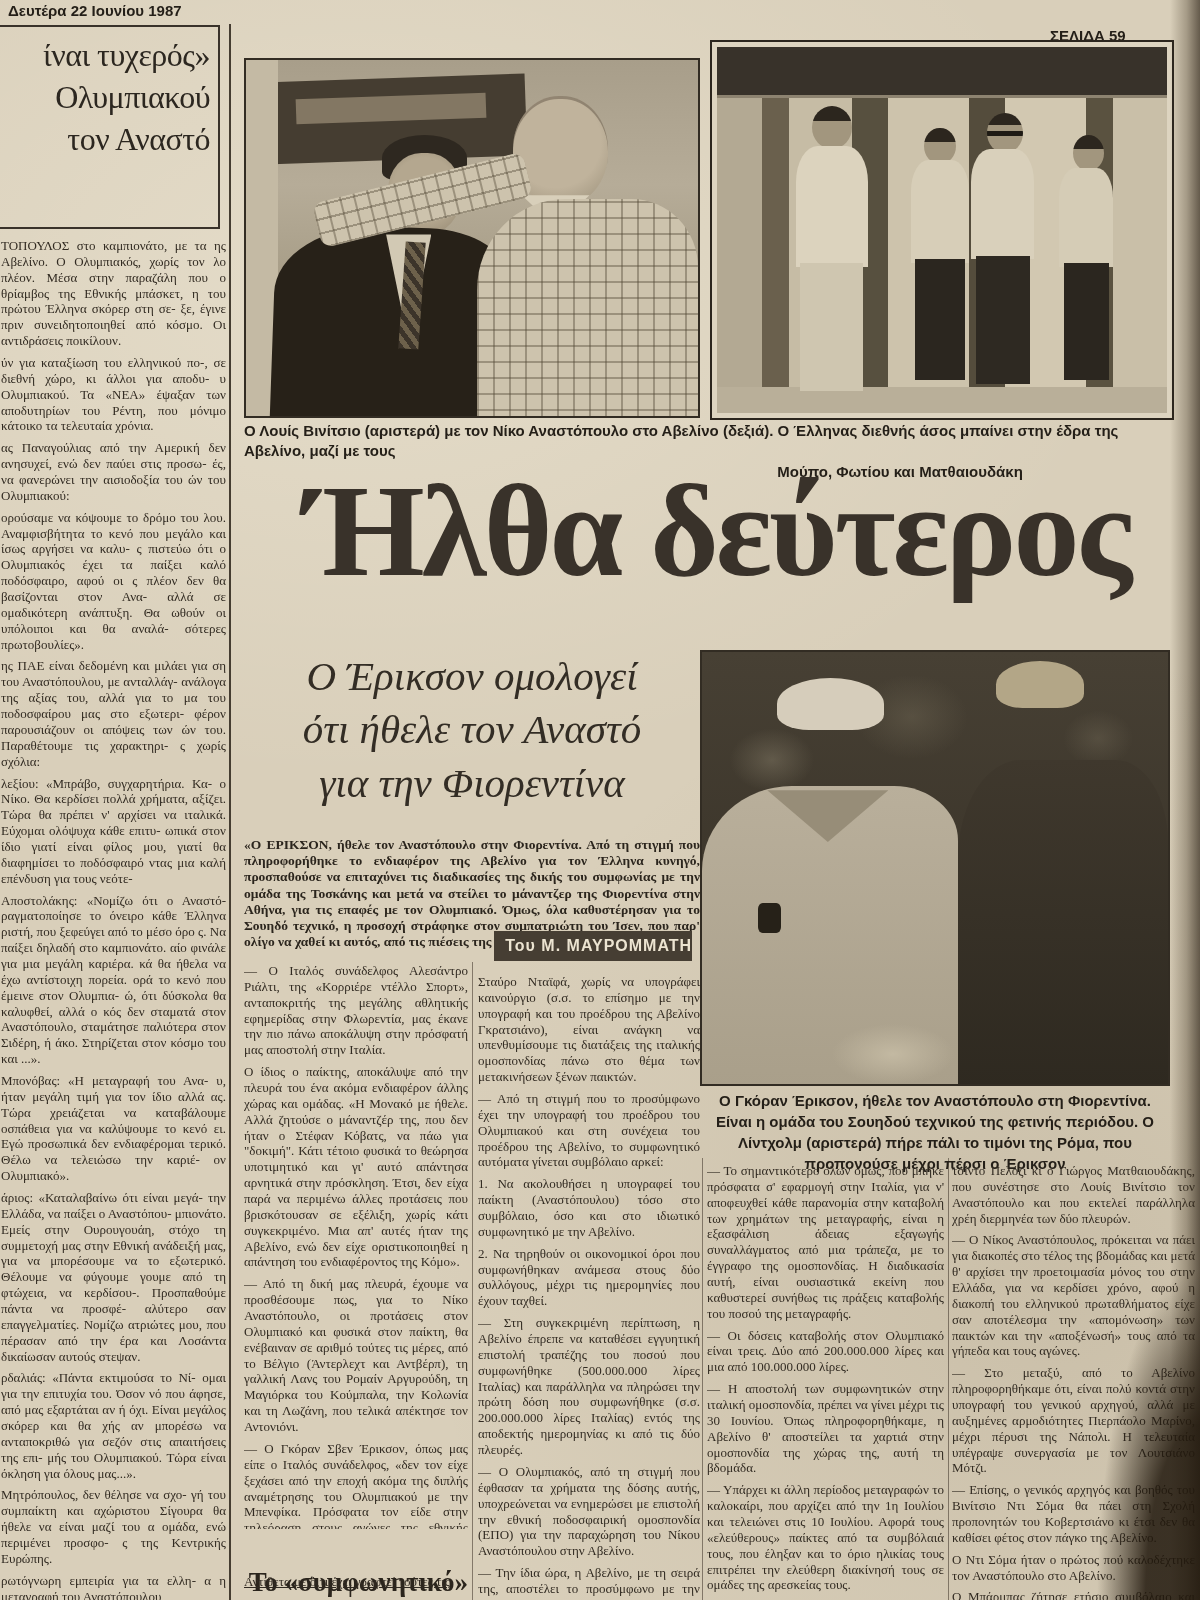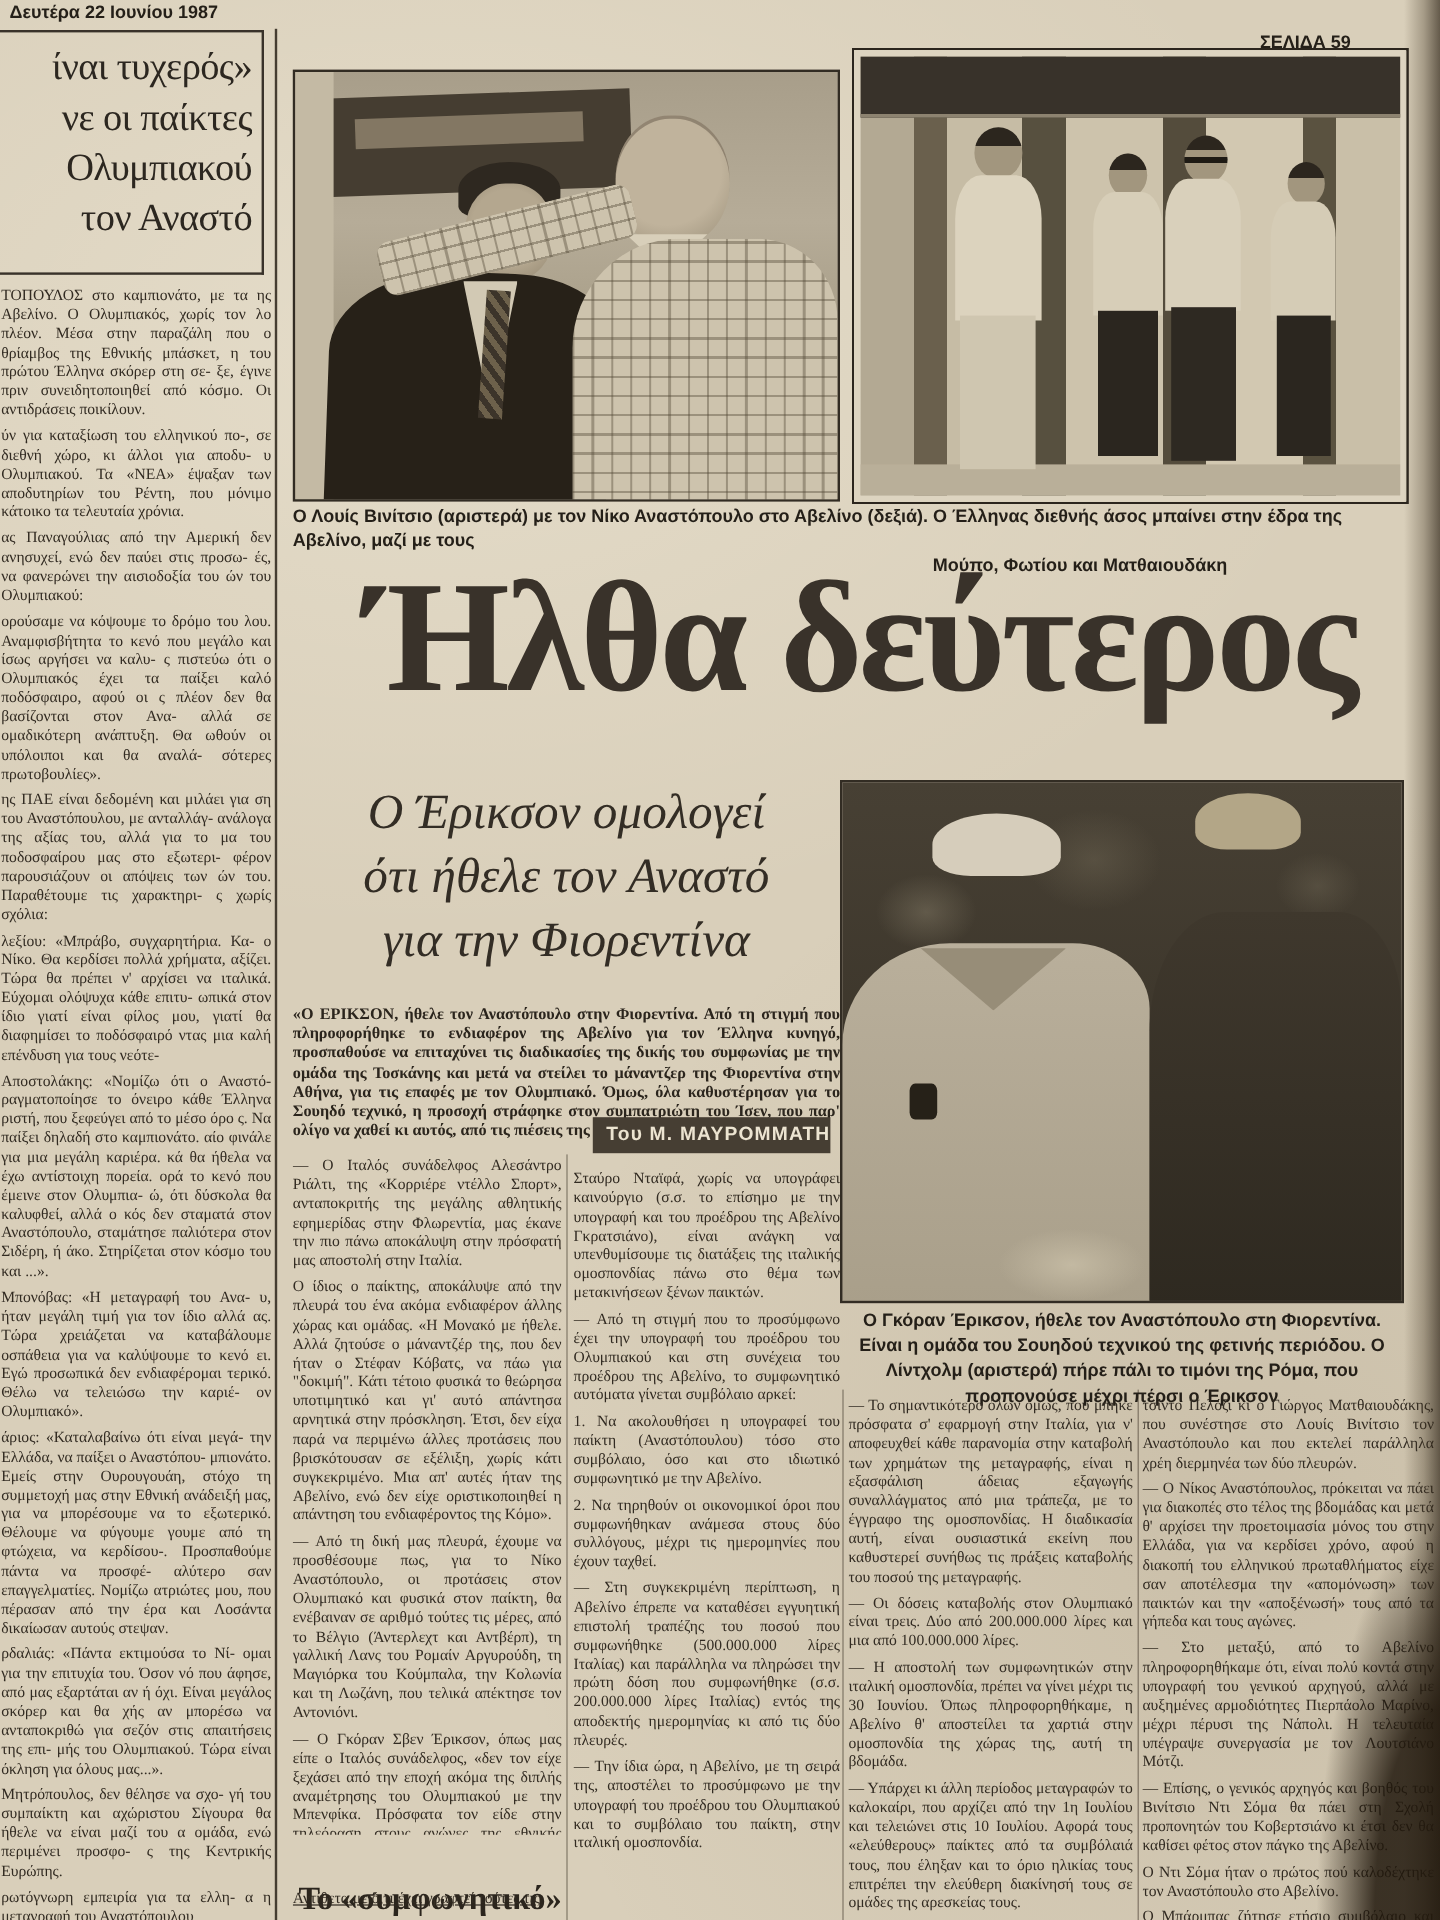--- a/index.html
+++ b/index.html
@@ -69,21 +69,20 @@
   <div class="abs date">Δευτέρα 22 Ιουνίου 1987</div>
   <div class="abs pagenum">ΣΕΛΙΔΑ 59</div>
 
   <div class="abs rule rule-main"></div>
   <div class="abs rule-c2"></div>
   <div class="abs rule-c3"></div>
   <div class="abs rule-c4"></div>
 
   <div class="abs lh-box">
       <div class="lh-line">ίναι τυχερός»</div>
-      <div class="lh-line">νε οι παίκτες</div>
       <div class="lh-line">Ολυμπιακού</div>
       <div class="lh-line">τον Αναστό</div>
     </div>
   <div class="abs lh-body">
       <p class="para">ΤΟΠΟΥΛΟΣ στο καμπιονάτο, με τα ης Αβελίνο. Ο Ολυμπιακός, χωρίς τον λο πλέον. Μέσα στην παραζάλη που ο θρίαμβος της Εθνικής μπάσκετ, η του πρώτου Έλληνα σκόρερ στη σε- ξε, έγινε πριν συνειδητοποιηθεί από κόσμο. Οι αντιδράσεις ποικίλουν.</p>
       <p class="para">ύν για καταξίωση του ελληνικού πο-, σε διεθνή χώρο, κι άλλοι για αποδυ- υ Ολυμπιακού. Τα «ΝΕΑ» έψαξαν των αποδυτηρίων του Ρέντη, που μόνιμο κάτοικο τα τελευταία χρόνια.</p>
       <p class="para">ας Παναγούλιας από την Αμερική δεν ανησυχεί, ενώ δεν παύει στις προσω- ές, να φανερώνει την αισιοδοξία του ών του Ολυμπιακού:</p>
       <p class="para">ορούσαμε να κόψουμε το δρόμο του λου. Αναμφισβήτητα το κενό που μεγάλο και ίσως αργήσει να καλυ- ς πιστεύω ότι ο Ολυμπιακός έχει τα παίξει καλό ποδόσφαιρο, αφού οι ς πλέον δεν θα βασίζονται στον Ανα- αλλά σε ομαδικότερη ανάπτυξη. Θα ωθούν οι υπόλοιποι και θα αναλά- σότερες πρωτοβουλίες».</p>
       <p class="para">ης ΠΑΕ είναι δεδομένη και μιλάει για ση του Αναστόπουλου, με ανταλλάγ- ανάλογα της αξίας του, αλλά για το μα του ποδοσφαίρου μας στο εξωτερι- φέρον παρουσιάζουν οι απόψεις των ών του. Παραθέτουμε τις χαρακτηρι- ς χωρίς σχόλια:</p>
       <p class="para">λεξίου: «Μπράβο, συγχαρητήρια. Κα- ο Νίκο. Θα κερδίσει πολλά χρήματα, αξίζει. Τώρα θα πρέπει ν' αρχίσει να ιταλικά. Εύχομαι ολόψυχα κάθε επιτυ- ωπικά στον ίδιο γιατί είναι φίλος μου, γιατί θα διαφημίσει το ποδόσφαιρό ντας μια καλή επένδυση για τους νεότε-</p>
@@ -166,20 +165,21 @@
   <div class="abs col col1-after">
       <p class="para">Αντίθετα με ό,τι έχει γραφτεί τούτες τις</p>
     </div>
 
   <div class="abs col col2">
       <p class="para">Σταύρο Νταϊφά, χωρίς να υπογράφει καινούργιο (σ.σ. το επίσημο με την υπογραφή και του προέδρου της Αβελίνο Γκρατσιάνο), είναι ανάγκη να υπενθυμίσουμε τις διατάξεις της ιταλικής ομοσπονδίας πάνω στο θέμα των μετακινήσεων ξένων παικτών.</p>
       <p class="para">— Από τη στιγμή που το προσύμφωνο έχει την υπογραφή του προέδρου του Ολυμπιακού και στη συνέχεια του προέδρου της Αβελίνο, το συμφωνητικό αυτόματα γίνεται συμβόλαιο αρκεί:</p>
       <p class="para">1. Να ακολουθήσει η υπογραφεί του παίκτη (Αναστόπουλου) τόσο στο συμβόλαιο, όσο και στο ιδιωτικό συμφωνητικό με την Αβελίνο.</p>
       <p class="para">2. Να τηρηθούν οι οικονομικοί όροι που συμφωνήθηκαν ανάμεσα στους δύο συλλόγους, μέχρι τις ημερομηνίες που έχουν ταχθεί.</p>
       <p class="para">— Στη συγκεκριμένη περίπτωση, η Αβελίνο έπρεπε να καταθέσει εγγυητική επιστολή τραπέζης του ποσού που συμφωνήθηκε (500.000.000 λίρες Ιταλίας) και παράλληλα να πληρώσει την πρώτη δόση που συμφωνήθηκε (σ.σ. 200.000.000 λίρες Ιταλίας) εντός της αποδεκτής ημερομηνίας κι από τις δύο πλευρές.</p>
+      <p class="para">— Ο Ολυμπιακός, από τη στιγμή που έφθασαν τα χρήματα της δόσης αυτής, υποχρεώνεται να ενημερώσει με επιστολή την εθνική ποδοσφαιρική ομοσπονδία (ΕΠΟ) για την παραχώρηση του Νίκου Αναστόπουλου στην Αβελίνο.</p>
       <p class="para">— Την ίδια ώρα, η Αβελίνο, με τη σειρά της, αποστέλει το προσύμφωνο με την υπογραφή του προέδρου του Ολυμπιακού και το συμβόλαιο του παίκτη, στην ιταλική ομοσπονδία.</p>
     </div>
   <div class="abs col col3">
       <p class="para">— Το σημαντικότερο όλων όμως, που μπήκε πρόσφατα σ' εφαρμογή στην Ιταλία, για ν' αποφευχθεί κάθε παρανομία στην καταβολή των χρημάτων της μεταγραφής, είναι η εξασφάλιση άδειας εξαγωγής συναλλάγματος από μια τράπεζα, με το έγγραφο της ομοσπονδίας. Η διαδικασία αυτή, είναι ουσιαστικά εκείνη που καθυστερεί συνήθως τις πράξεις καταβολής του ποσού της μεταγραφής.</p>
       <p class="para">— Οι δόσεις καταβολής στον Ολυμπιακό είναι τρεις. Δύο από 200.000.000 λίρες και μια από 100.000.000 λίρες.</p>
       <p class="para">— Η αποστολή των συμφωνητικών στην ιταλική ομοσπονδία, πρέπει να γίνει μέχρι τις 30 Ιουνίου. Όπως πληροφορηθήκαμε, η Αβελίνο θ' αποστείλει τα χαρτιά στην ομοσπονδία της χώρας της, αυτή τη βδομάδα.</p>
       <p class="para">— Υπάρχει κι άλλη περίοδος μεταγραφών το καλοκαίρι, που αρχίζει από την 1η Ιουλίου και τελειώνει στις 10 Ιουλίου. Αφορά τους «ελεύθερους» παίκτες από τα συμβόλαιά τους, που έληξαν και το όριο ηλικίας τους επιτρέπει την ελεύθερη διακίνησή τους σε ομάδες της αρεσκείας τους.</p>
       <p class="para">— Στο μεταξύ, οι τρεις εκπρόσωποι της Αβελίνο που έφθασαν το Σάββατο στην Αθήνα και συναντήθηκαν με τον πρόεδρο</p>
     </div>
   <div class="abs col col4">

